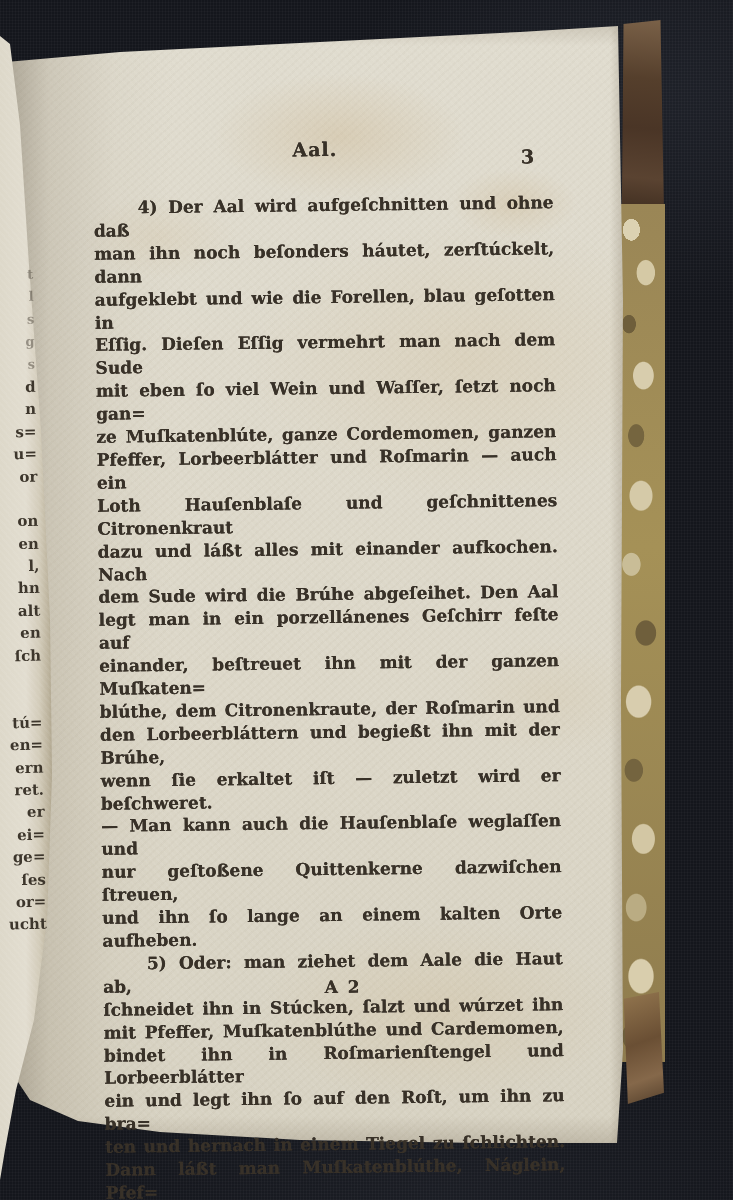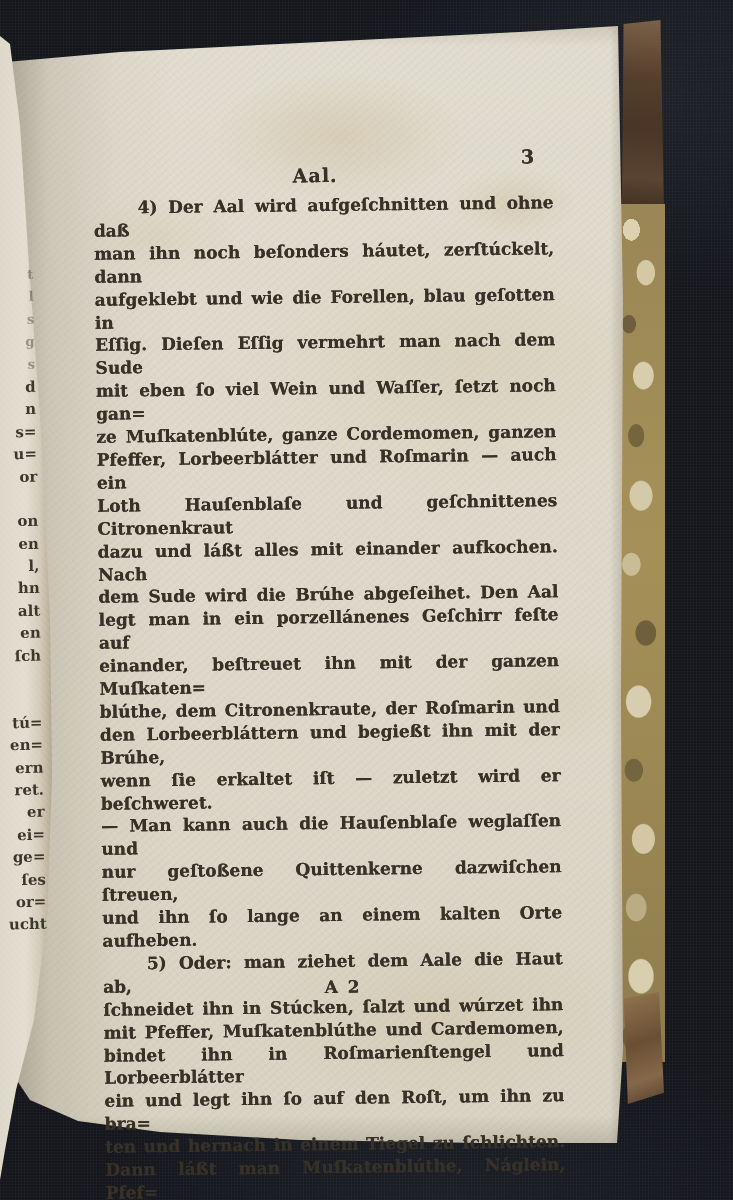--- a/index.html
+++ b/index.html
@@ -78,21 +78,21 @@
     color:#3d362c;font-weight:700;font-size:15px;
   }
   .frag{height:22.4px;line-height:22.4px;text-align:right;padding-right:7px;}
   .frag.faint{opacity:.45;font-size:13px;}
   .page-content{
     position:absolute;left:97px;top:0;width:460px;height:1080px;
     transform:rotate(-0.7deg);transform-origin:50% 45%;
     color:var(--ink,#383128);font-weight:700;
     text-shadow:0 0 .5px currentColor;
   }
-  .title{position:absolute;left:222px;top:164px;transform:translateX(-50%);font-size:19px;letter-spacing:1px;}
+  .title{position:absolute;left:222px;top:138px;transform:translateX(-50%);font-size:19px;letter-spacing:1px;}
   .pagenum{position:absolute;left:428px;top:148px;font-size:19px;}
   .body{position:absolute;left:0;top:194px;width:460px;font-size:17px;line-height:22.9px;}
   .line{text-align:justify;text-align-last:justify;word-spacing:1.5px;}
   .line.indent{text-indent:44px;}
   .signature{position:absolute;left:10px;top:977px;width:460px;text-align:center;font-size:17px;letter-spacing:2px;}
 </style>
 </head>
 <body>
 
 <div class="stage">

